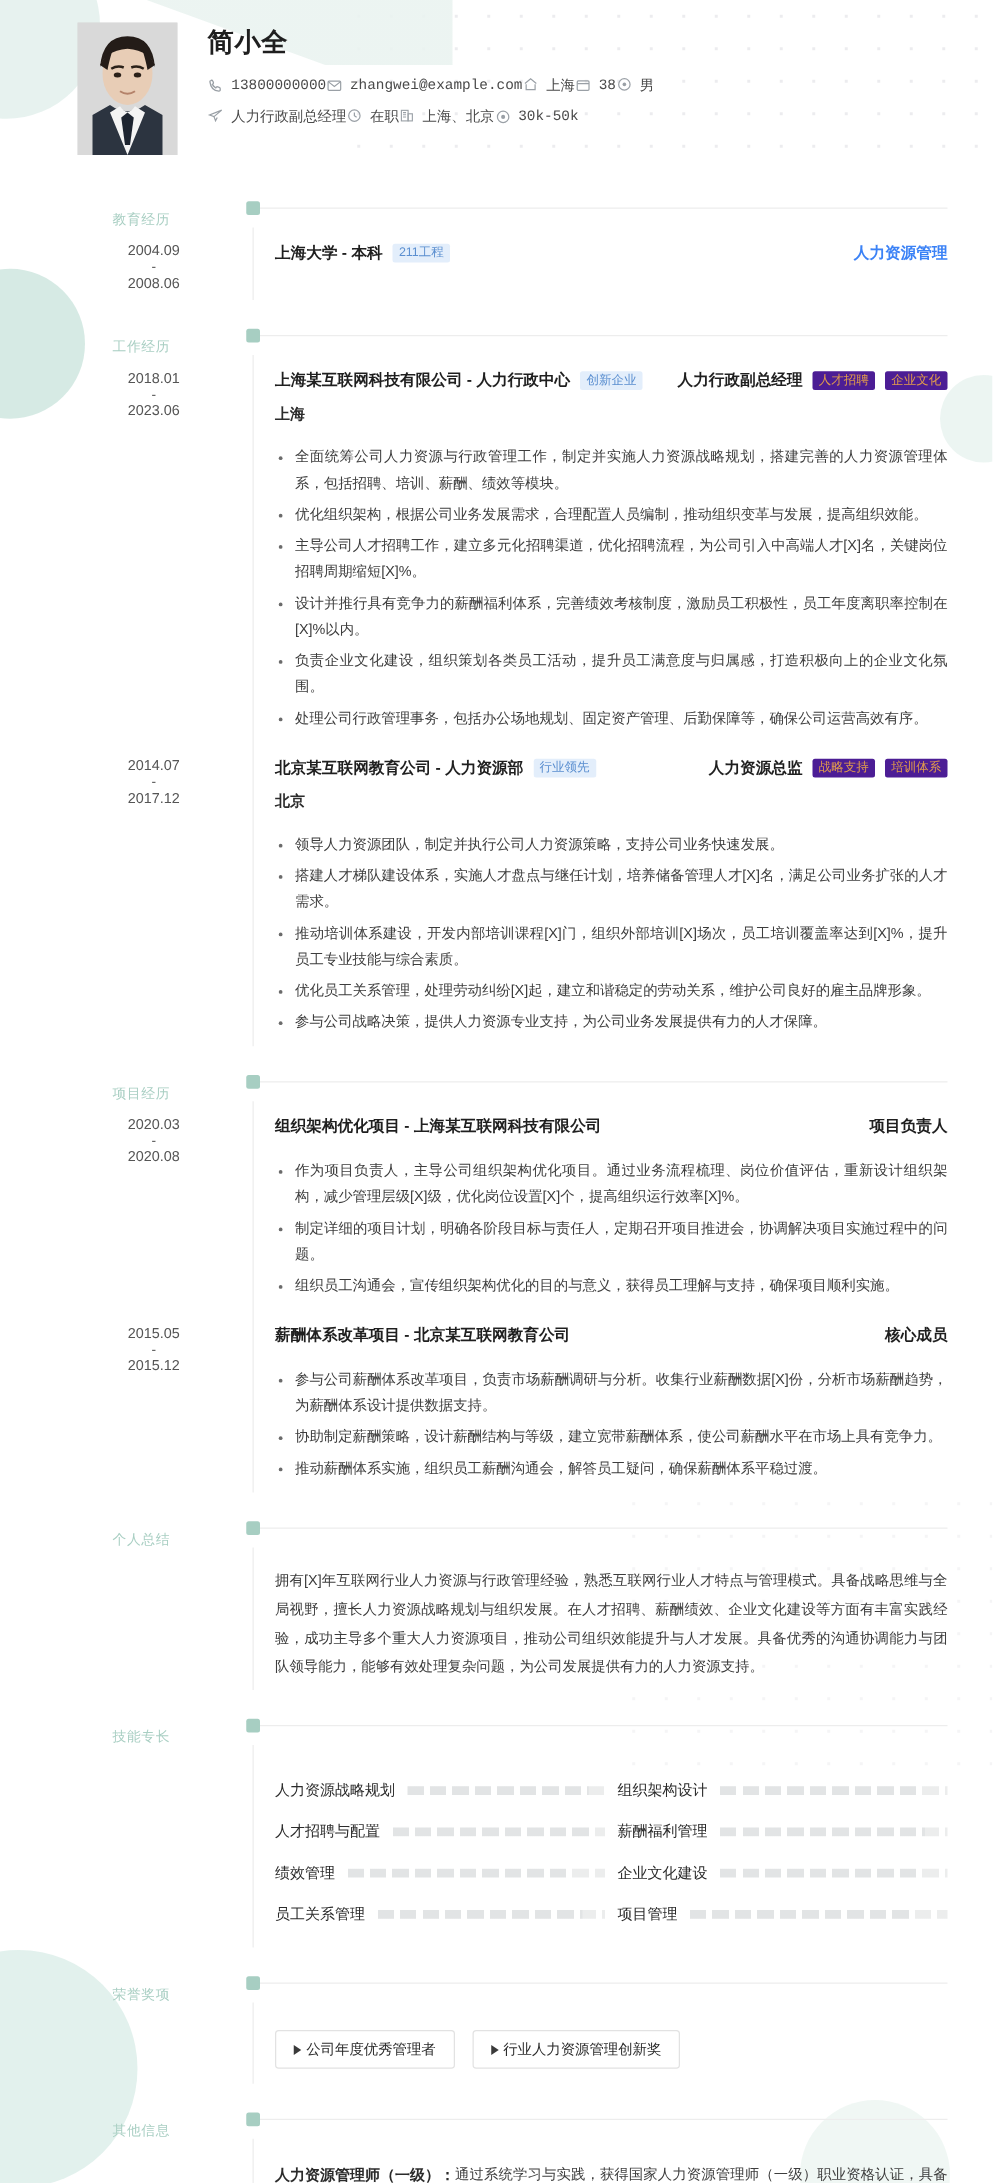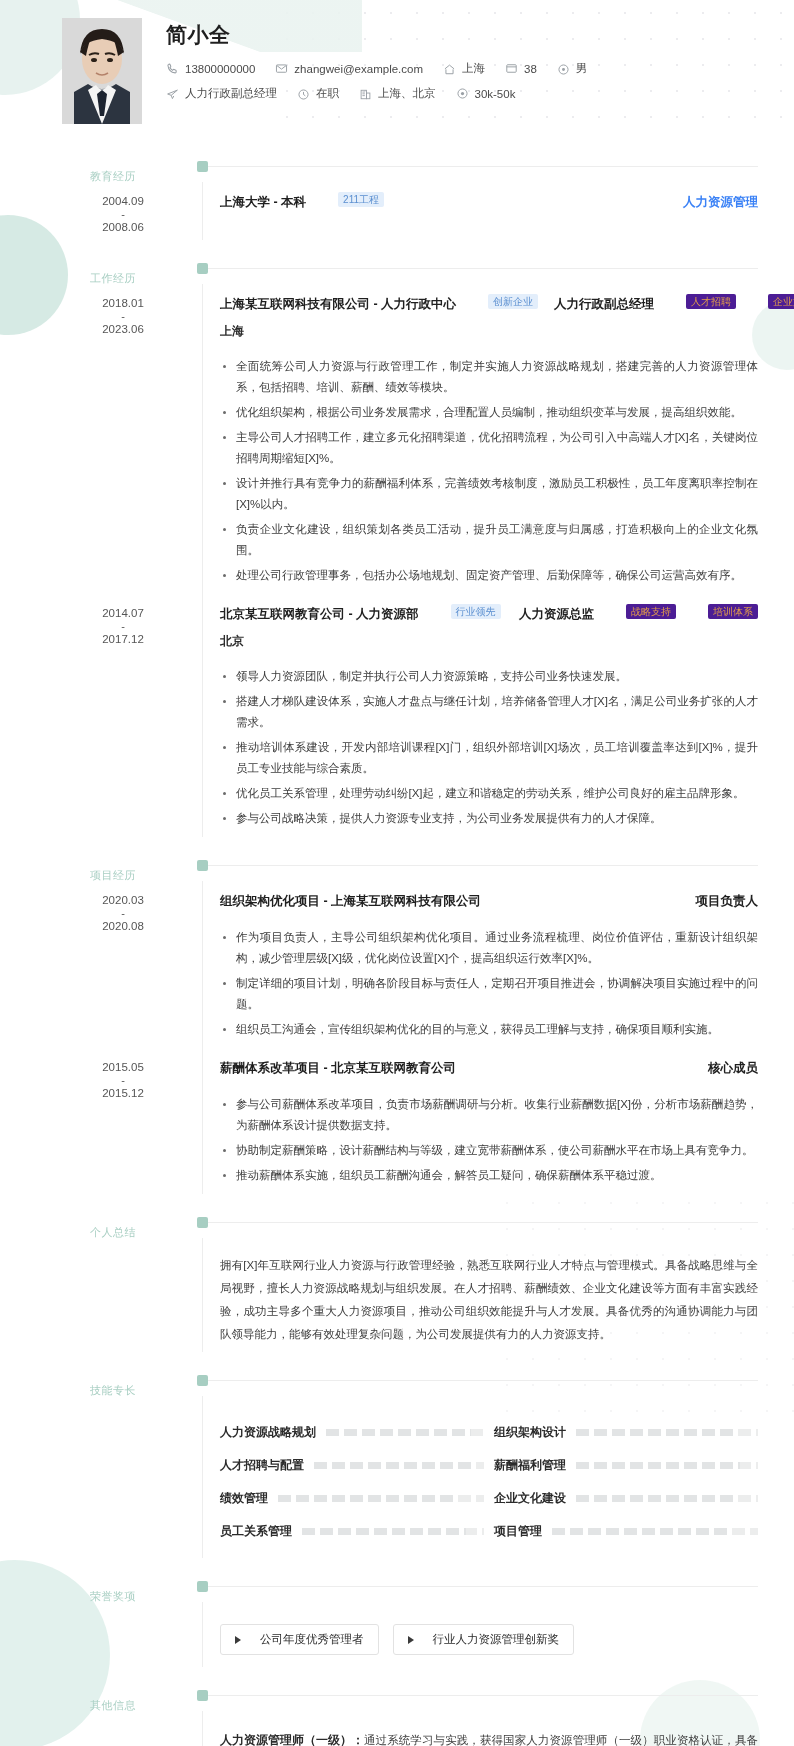--- a/index.html
+++ b/index.html
@@ -51,21 +51,21 @@
   .photo svg { display: block; width: 100%; height: 100%; }
   .hdr-right { margin-left: 24px; padding-top: 4px; flex: 1 1 auto; }
   .name {
     font-size: 21px; font-weight: 700; color: #1f1f1f; letter-spacing: .5px;
     line-height: 1.2; margin-bottom: 14px;
   }
   .meta-row {
     display: flex; flex-wrap: wrap; align-items: center;
     font-size: 11.5px; color: #4a4a4a; margin-bottom: 10px;
   }
-  .meta-item { display: flex; align-items: flex-end; margin-right: 20px; white-space: nowrap; }
+  .meta-item { display: flex; align-items: flex-start; white-space: nowrap; font-family: Liberation Mono, monospace; }
   .meta-item .ico {
     width: 13px; height: 13px; margin-right: 6px; display: inline-flex;
     align-items: center; justify-content: center; color: #9aa0a6; flex: 0 0 13px;
   }
   .meta-item .ico svg { width: 13px; height: 13px; display: block; }
 
   
   .section { position: relative; padding-left: 62px; }
   .sec-head { position: relative; height: 30px; margin-top: 14px; }
   .sec-title {
@@ -88,31 +88,31 @@
 
   .entry { position: relative; display: flex; padding: 10px 36px 4px 0; }
   .dates {
     width: 140px; flex: 0 0 140px; text-align: center; padding-right: 18px;
     font-size: 11.5px; color: #555555; line-height: 17px; padding-top: 1px;
   }
   .dates .dash { display: block; line-height: 9px; font-size: 11px; }
   .entry-body { flex: 1 1 auto; padding-left: 18px; min-width: 0; }
 
   .row-title {
-    display: flex; align-items: flex-start; flex-wrap: nowrap; gap: 8px;
+    display: flex; align-items: center; flex-wrap: nowrap; gap: 8px;
     font-size: 12.5px; font-weight: 700; color: #1f1f1f; line-height: 20px;
   }
   .row-title .spacer { flex: 1 1 auto; }
   .org { white-space: nowrap; }
   .role { font-size: 12.5px; font-weight: 700; color: #1f1f1f; white-space: nowrap; }
   .major { font-size: 12.5px; font-weight: 700; color: #3b82f6; white-space: nowrap; }
 
   .tag {
     display: inline-block; font-size: 10px; font-weight: 400; line-height: 15px;
-    padding: 0 5px; border-radius: 2px; white-space: nowrap; margin-left: 24px;
+    padding: 0 5px; border-radius: 2px; white-space: nowrap;
   }
   .tag-blue { background: #e3eefb; color: #5b8fd0; }
   .tag-orange { background: #4c1d95; color: #e09b4c; }
 
   .city { font-size: 12px; font-weight: 700; color: #2b2b2b; margin: 9px 0 4px; }
 
   ul.bullets { list-style: none; margin: 16px 0 0; padding: 0; }
   ul.bullets li {
     position: relative; padding-left: 16px; font-size: 11.5px; line-height: 21px;
     color: #3d3d3d; margin-bottom: 4px; text-align: justify;
@@ -127,38 +127,38 @@
     padding: 6px 0 2px;
   }
 
   
   .skills-grid {
     display: grid; grid-template-columns: 1fr 1fr; column-gap: 10px; row-gap: 0;
     padding: 10px 0 6px;
   }
   .skill { display: flex; align-items: center; height: 33px; }
   .skill-name {
-    font-size: 12px; font-weight: 700; color: #2b2b2b; white-space: nowrap;
+    font-size: 12px; font-weight: 400; color: #2b2b2b; white-space: nowrap;
     margin-right: 10px;
   }
   .skill-bar {
     flex: 1 1 auto; height: 7px; position: relative; overflow: hidden;
     background-image: repeating-linear-gradient(to right,
       #eceded 0px, #eceded 13px, #ffffff 13px, #ffffff 18px);
   }
   .skill-bar .fill {
     position: absolute; left: 0; top: 0; bottom: 0;
     background-image: repeating-linear-gradient(to right,
       #e2e4e5 0px, #e2e4e5 13px, #ffffff 13px, #ffffff 18px);
   }
 
   
   .honors { display: flex; flex-wrap: wrap; gap: 14px; padding: 12px 0 8px; }
   .honor-chip {
-    display: inline-flex; align-items: center; gap: 19px;
+    display: inline-flex; align-items: center; gap: 4px;
     border: 1px solid #e2e2e2; border-radius: 3px; background: #ffffff;
     padding: 7px 14px; font-size: 11.5px; color: #2b2b2b; font-weight: 400;
   }
   .honor-chip .tri {
     width: 0; height: 0; border-left: 6px solid #3a3a3a;
     border-top: 4px solid transparent; border-bottom: 4px solid transparent;
   }
 
   
   .other-item { display: flex; padding: 8px 0 2px; }

